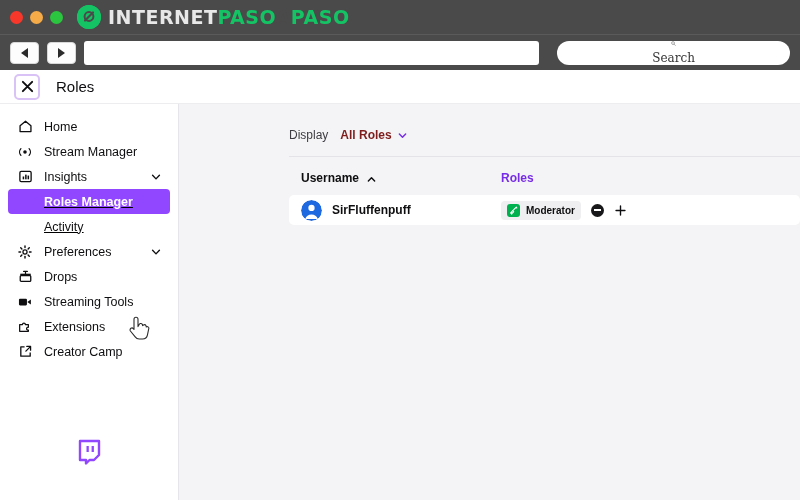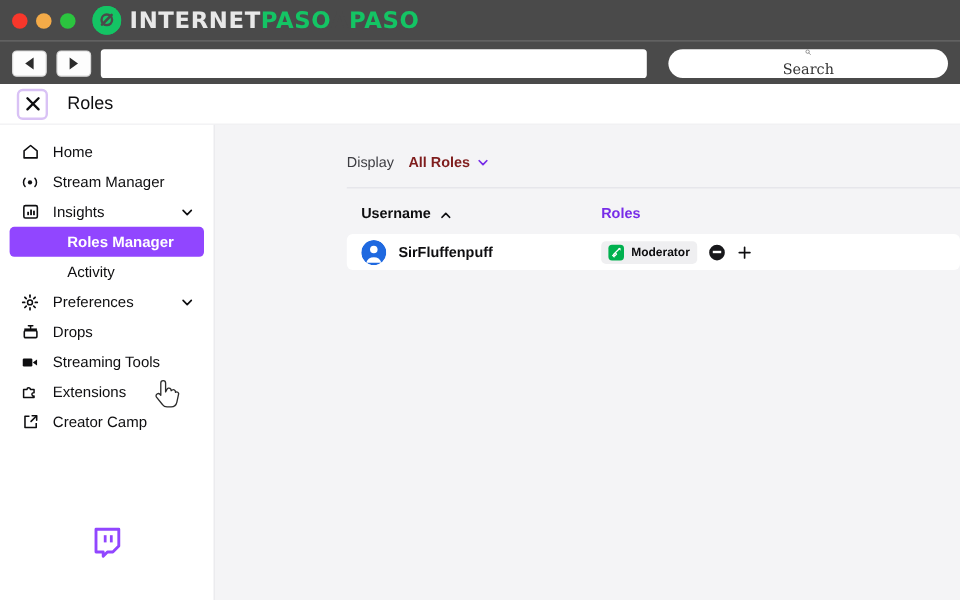--- a/index.html
+++ b/index.html
@@ -83,21 +83,21 @@
   .navitem {
     display: flex; align-items: center; height: 25px; margin: 0 8px;
     padding: 0 8px; border-radius: 4px; cursor: pointer; position: relative;
   }
   .navitem .ico {
     width: 18px; height: 18px; display: flex; align-items: center;
     justify-content: center; flex: 0 0 18px; margin-right: 10px; color: #0e0e10;
   }
   .navitem .lbl { font-size: 12.5px; color: #0e0e10; white-space: nowrap; }
   .navitem .chev { margin-left: auto; display: flex; align-items: center; color: #0e0e10; }
-  .navitem.sub { padding-left: 48px; }
+  .navitem.sub { padding-left: 36px; text-decoration: underline; }
   .navitem.sub .lbl { font-size: 12.5px; }
   .navitem.active { background: #9146ff; }
   .navitem.active .lbl { color: #fff; font-weight: bold; }
 
   .twitch-logo {
     position: absolute; left: 0; right: 0; top: 335px;
     display: flex; justify-content: center;
   }
 
   .cursor { position: absolute; left: 128px; top: 212px; pointer-events: none; }

